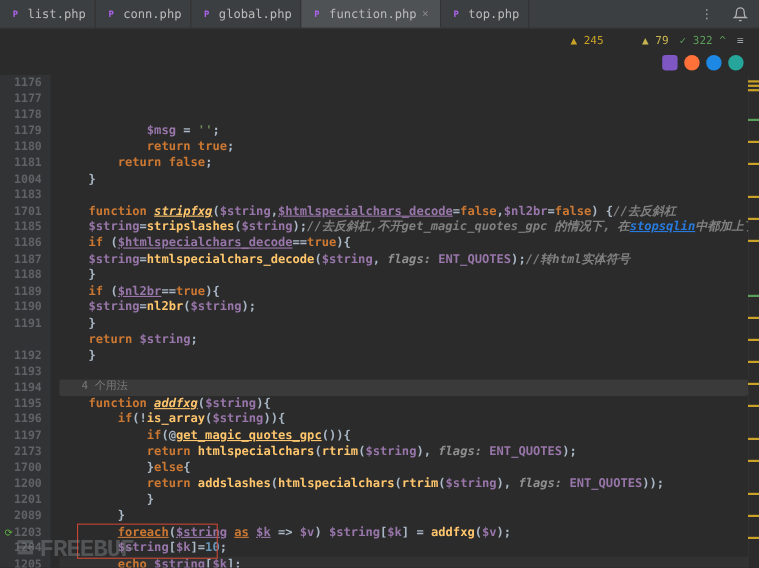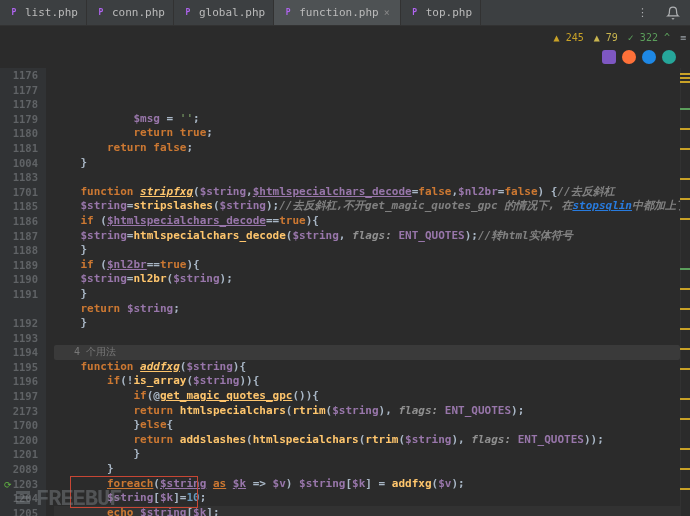--- a/index.html
+++ b/index.html
@@ -4,23 +4,23 @@
 <style>
 * { margin: 0; padding: 0; box-sizing: border-box; }
 body { background: #2b2b2b; font-family: 'Consolas', 'Monaco', monospace; font-size: 11px; color: #a9b7c6; width: 690px; height: 516px; overflow: hidden; position: relative; }
 .tabbar { height: 26px; background: #3c3f41; display: flex; align-items: stretch; border-bottom: 1px solid #323232; }
 .tab { display: flex; align-items: center; padding: 0 8px; gap: 5px; border-right: 1px solid #323232; color: #bbbbbb; font-size: 11px; }
 .tab.active { background: #4e5254; }
 .php-icon { width: 12px; height: 12px; display: inline-flex; align-items: center; justify-content: center; font-size: 8px; color: #b064f0; font-weight: bold; }
 .tab .close { width: 8px; color: #888; font-size: 10px; }
 .vdots { padding: 0 8px; display:flex; align-items:center; color:#afb1b3; }
 .bell { padding: 0 10px; display:flex; align-items:center; color:#afb1b3; }
-.status { height: 22px; display: flex; align-items: center; justify-content: flex-end; gap: 10px; padding: 0 4px; font-size: 10px; }
+.status { height: 22px; display: flex; align-items: center; justify-content: flex-end; gap: 10px; padding: 0 14px; font-size: 10px; }
 .stat-warn { color: #c9a227; }
-.stat-yellow { color: #c9b54f; }
+.stat-yellow { color: #c9b54f; margin-left: 25px; }
 .stat-green { color: #5b9e5b; }
 .stat-lock { color: #9aa0a6; }
 .browser-row { display:flex; justify-content:flex-end; gap:6px; padding:2px 14px 4px; align-items:center; }
 .bicon { width:14px; height:14px; border-radius:3px; display:inline-block; }
 .bi-purple{background:#7e57c2;} .bi-orange{background:#ff7139;border-radius:50%;} .bi-blue{background:#1e88e5;border-radius:50%;} .bi-teal{background:#26a69a;border-radius:50%;}
 .editor { display:flex; flex-direction:row; height:468px; }
 .gutter { width: 46px; background: #313335; padding-top: 0; text-align: right; padding-right: 8px; color: #606366; font-size: 10.5px; line-height: 14.6px; user-select:none; position:relative; }
 .gutter .run-icon { position:absolute; left:4px; top:410px; color:#62b543; font-size:9px; }
 .code { flex:1; padding-left: 8px; font-size: 11px; line-height: 14.6px; white-space: pre; position:relative; overflow:hidden; }
 .line { height:14.6px;font-weight:bold; }

